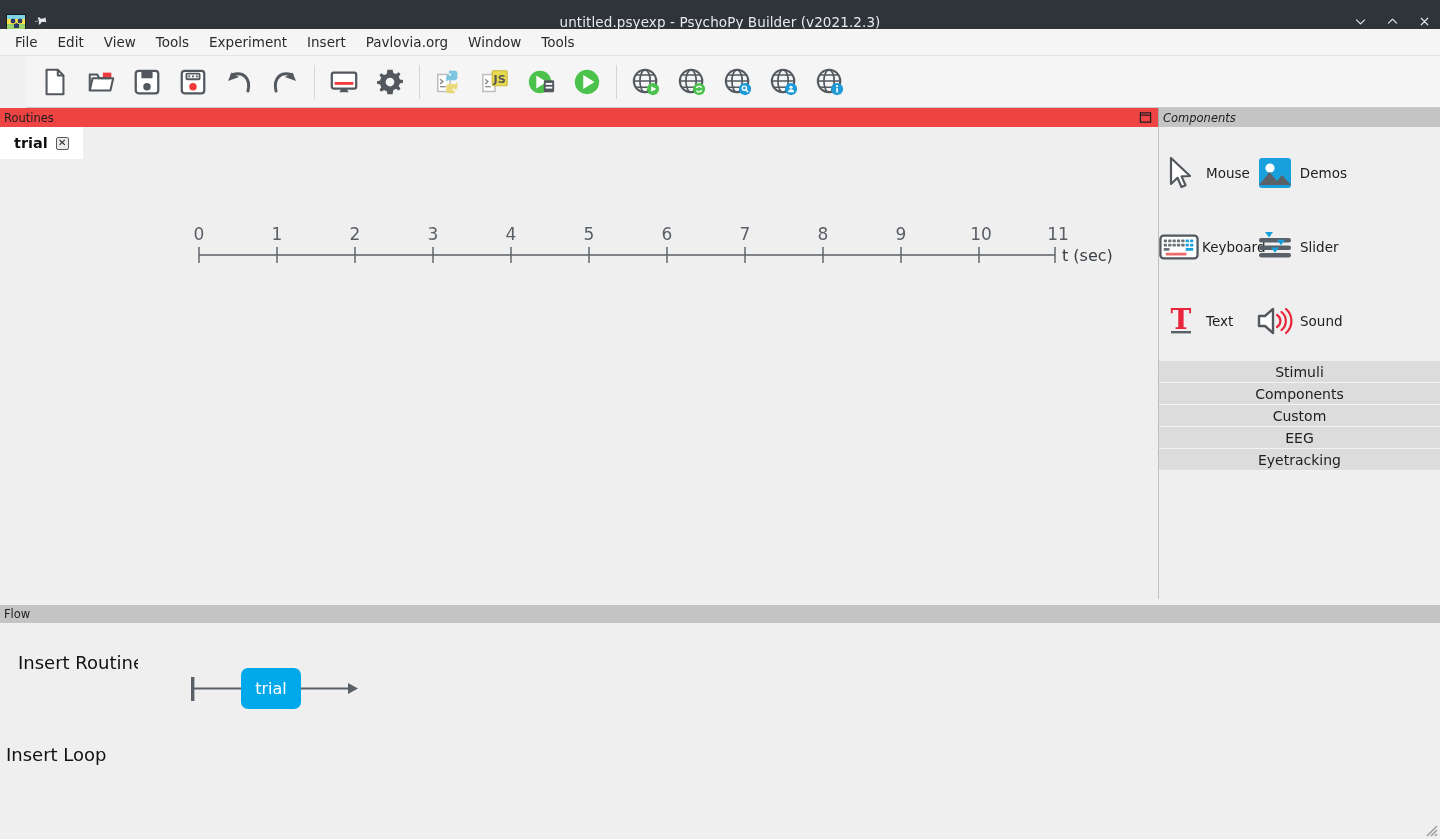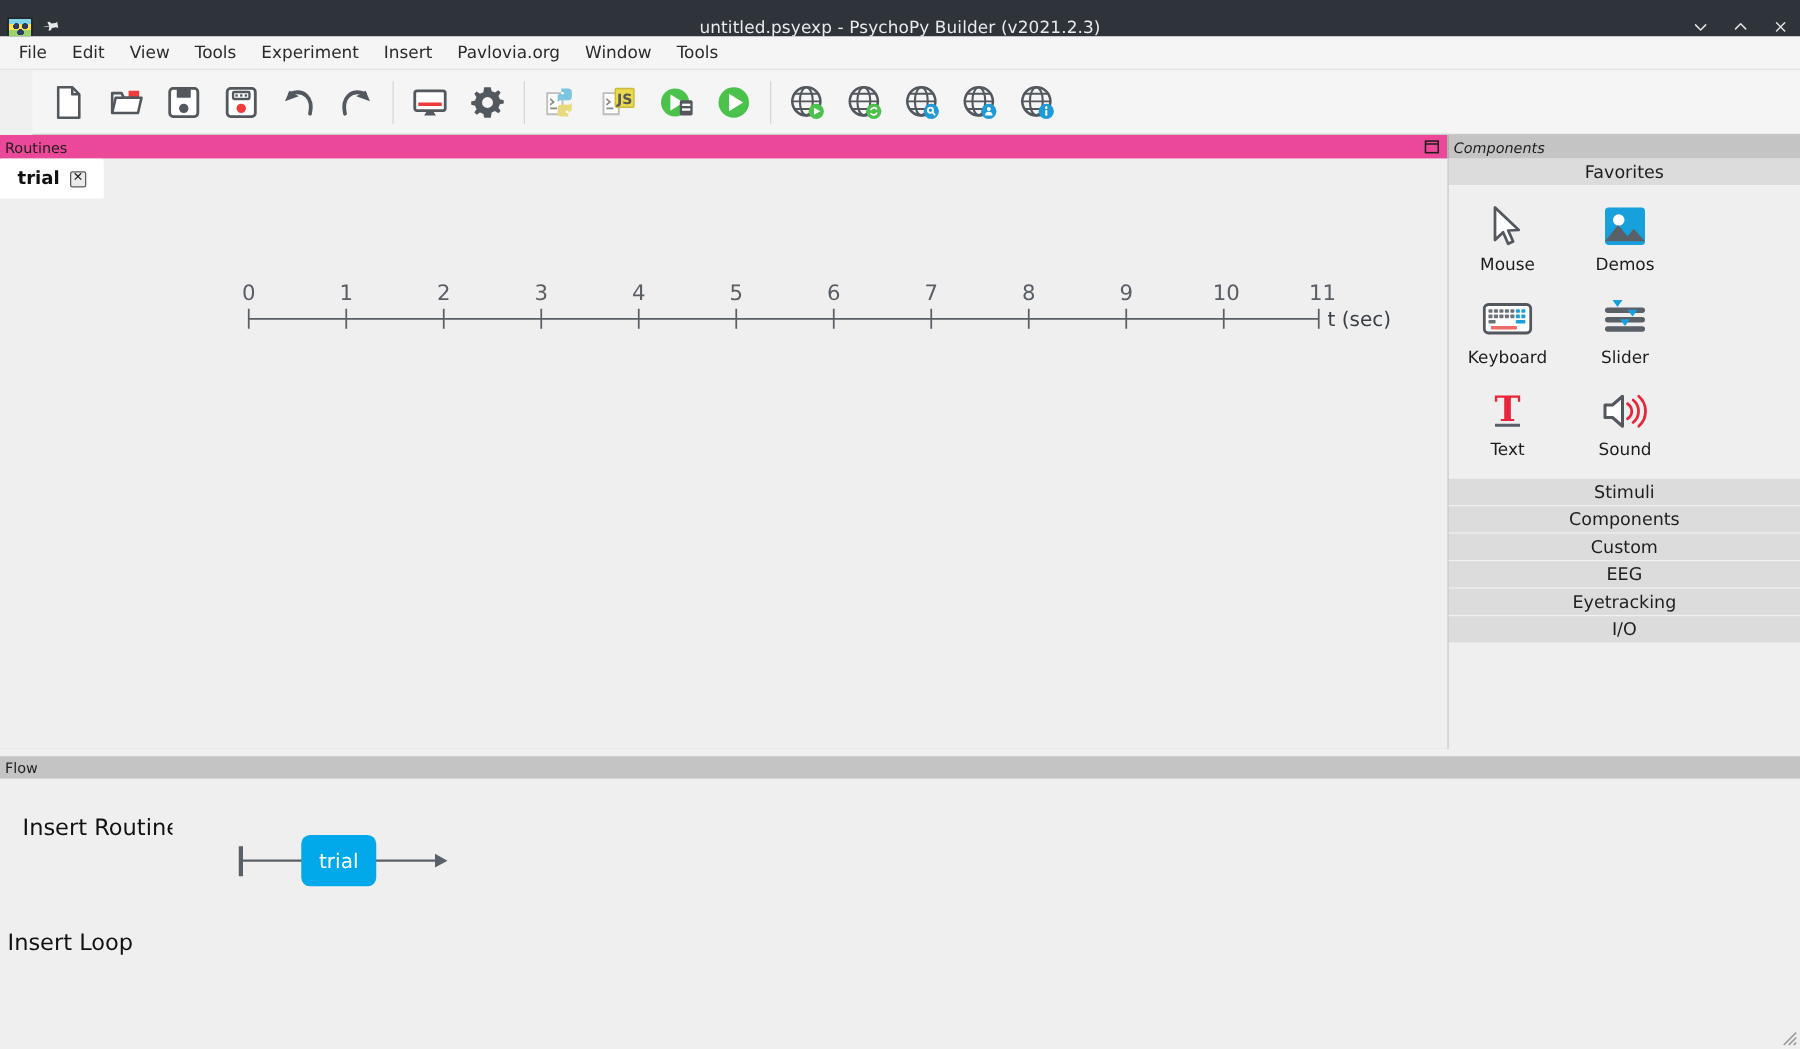--- a/index.html
+++ b/index.html
@@ -62,21 +62,21 @@
     margin-left: 26px;
   }
   .tool-btn {
     width: 46px; height: 46px; display:flex; align-items:center; justify-content:center;
   }
   .tool-sep { width:1px; height:34px; background:#d5d5d5; margin:0 6px; }
 
   
   .routines-header {
     position:absolute; top:108px; left:0; width:1158px; height:19px;
-    background:#ec4899; display:flex; align-items:center;
+    background:#ef4444; display:flex; align-items:center;
     font-size:11.5px; color:#1d1d1d;
   }
   .routines-header .rh-label { padding-left:4px; }
   .rh-spacer { flex:1; }
   .rh-dock { width: 26px; height:19px; display:flex; align-items:center; justify-content:center; }
 
   .components-header {
     position:absolute; top:108px; left:1158px; width:282px; height:19px;
     background:#c4c4c4; display:flex; align-items:center;
     font-size:11.5px; color:#1d1d1d; border-left:1px solid #a8a8a8;font-style:italic;
@@ -115,21 +115,21 @@
     background:#efefef; border-left:1px solid #c0c0c0;
   }
   .comp-section-header {
     height: 22px; background:#dcdcdc; display:flex; align-items:center; justify-content:center;
     font-size:14px; color:#1e1e1e; border-bottom:1px solid #f2f2f2;
   }
   .comp-grid {
     display:flex; flex-wrap:wrap; padding: 6px 0 6px 0; background:#efefef;
   }
   .comp-item {
-    width: 94px; height: 74px; display:flex; flex-direction:column;
+    width: 94px; height: 74px; display:flex; flex-direction:row;
     align-items:center; justify-content:flex-start; gap:3px; padding-top:6px;
   }
   .comp-icon { width:44px; height:40px; display:flex; align-items:center; justify-content:center; }
   .comp-label { font-size:13.5px; color:#1d1d1d; }
   .comp-rest { background:#efefef; }
 
   
   .flow-header {
     position:absolute; top:605px; left:0; width:1440px; height:18px;
     background:#c4c4c4; display:flex; align-items:center;
@@ -419,23 +419,20 @@
           <text x="1058" y="209" font-size="17" fill="#5a5f66" text-anchor="middle">11</text>
 
           <text x="1062" y="230" font-size="16" fill="#3a3f45" text-anchor="start">t (sec)</text>
         </g>
       </svg>
     </div>
   </div>
 
   <div class="components-panel">
 
-    <div class="comp-section-header">
-      <span>Favorites</span>
-    </div>
 
     <div class="comp-grid">
 
       <div class="comp-item">
         <div class="comp-icon">
           <svg width="34" height="36" viewBox="0 0 32 36">
             <path d="M6 3 L6 29 L12.5 22.8 L16.5 32 L20.5 30.2 L16.6 21.4 L25 21 Z" fill="#fff" stroke="#53585f" stroke-width="2.2" stroke-linejoin="round"></path>
           </svg>
         </div>
         <div class="comp-label">Mouse</div>
@@ -527,23 +524,20 @@
     </div>
     <div class="comp-section-header">
       <span>Custom</span>
     </div>
     <div class="comp-section-header">
       <span>EEG</span>
     </div>
     <div class="comp-section-header">
       <span>Eyetracking</span>
     </div>
-    <div class="comp-section-header">
-      <span>I/O</span>
-    </div>
 
     <div class="comp-rest" style="height:115px"></div>
   </div>
 
   <div class="flow-header">
     <span>Flow</span>
   </div>
 
   <div class="flow-panel"></div>
 

